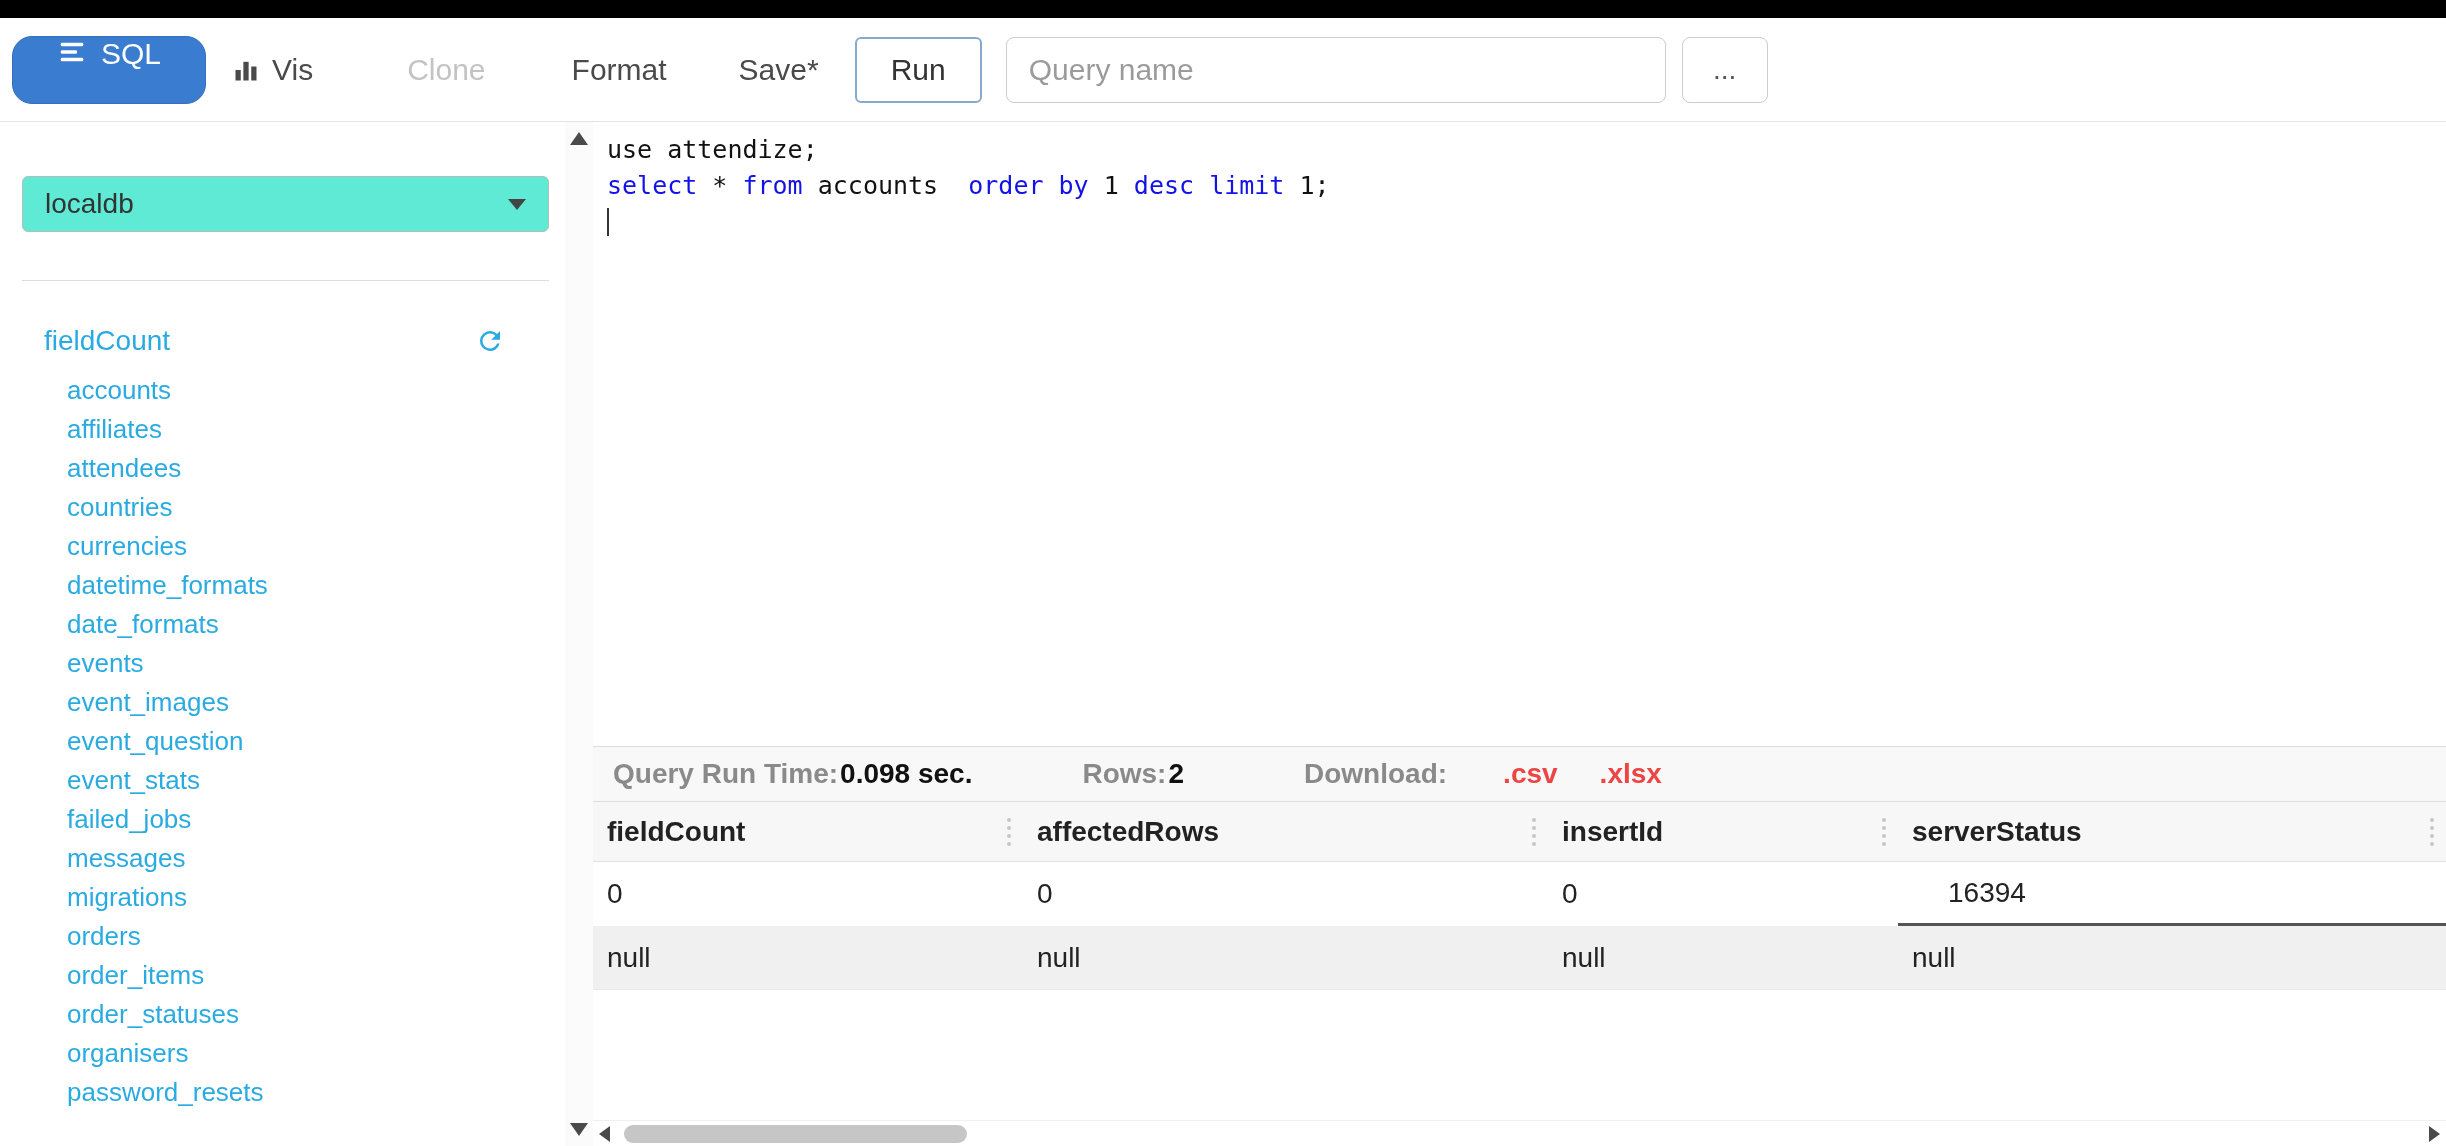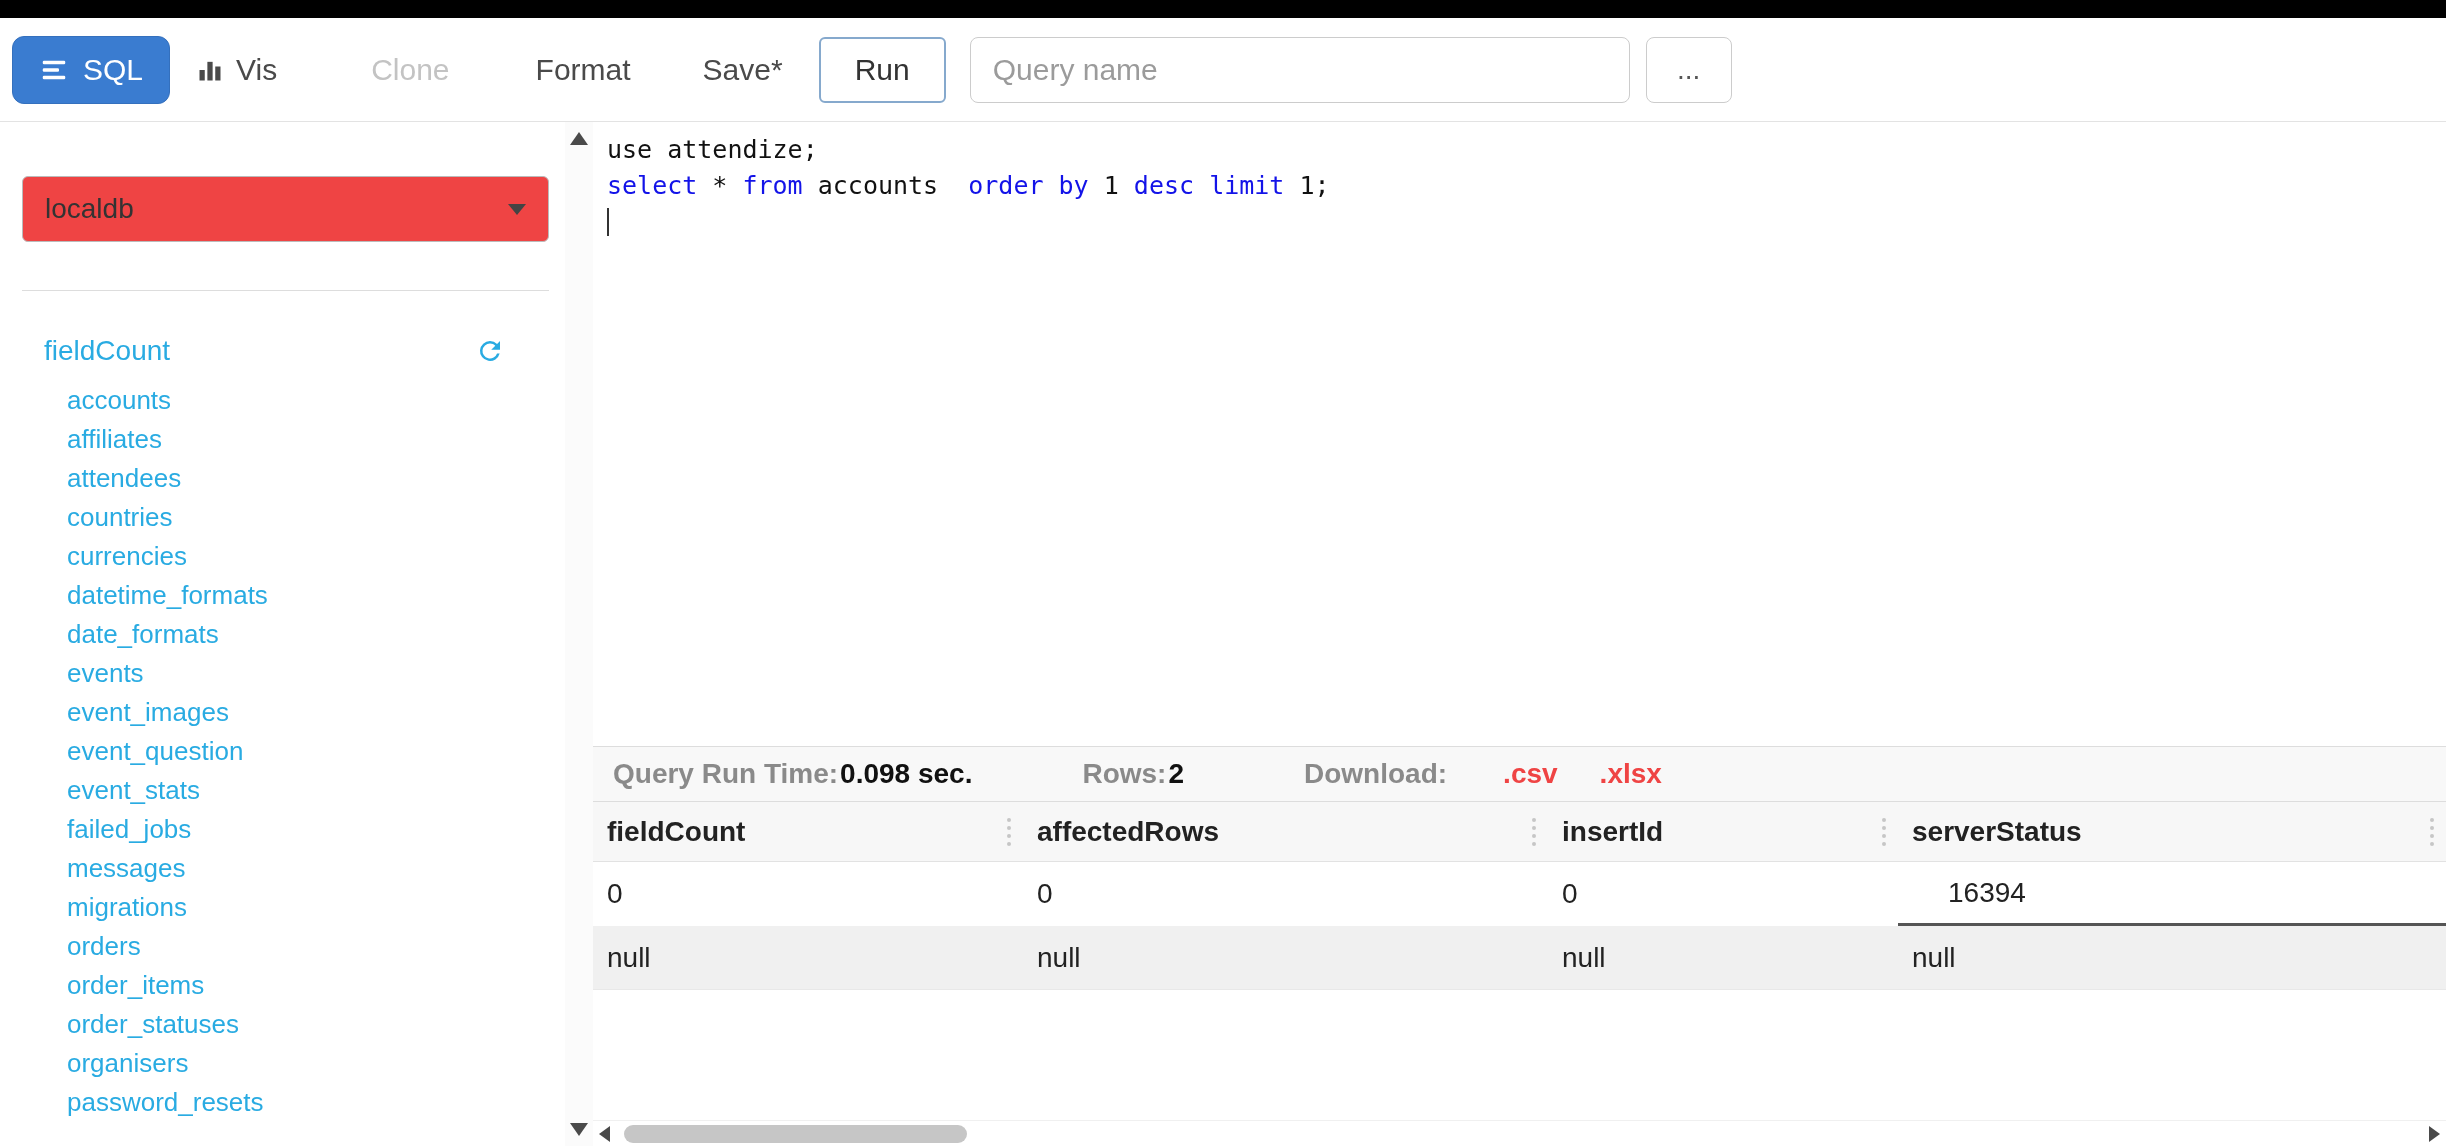--- a/index.html
+++ b/index.html
@@ -5,44 +5,44 @@
   * { margin:0; padding:0; box-sizing:border-box; }
   html,body { width:2446px; height:1146px; overflow:hidden; background:#fff;
               font-family:"Liberation Sans", sans-serif; }
 
   .top-strip { height:18px; background:#000; }
 
   
   .toolbar { height:104px; display:flex; align-items:center; background:#fff;
              border-bottom:1px solid #e3e3e3; padding-left:12px; }
   button { font-family:inherit; cursor:pointer; }
-  .btn-sql { display:flex; align-items:center; gap:14px; background:#3a7cd0; color:#fff;
-             height:68px; padding:0 26px; border:1px solid #3470bd; border-radius:12px; font-size:30px; }
+  .btn-sql { display:flex; gap:14px; background:#3a7cd0; color:#fff;
+             height:68px; padding:0 44px; border:1px solid #3470bd; border-radius:20px; font-size:30px; }
   .btn-vis { display:flex; align-items:center; gap:12px; color:#4a4a4a; font-size:30px;
              margin-left:26px; background:none; border:none; }
   .btn-text { background:none; border:none; font-size:30px; }
   .btn-clone { color:#c3c3c3; margin-left:94px; }
   .btn-format { color:#4a4a4a; margin-left:86px; }
   .btn-save { color:#4a4a4a; margin-left:72px; }
   .btn-run { margin-left:36px; height:66px; padding:0 34px; background:#fff;
              border:2px solid #86a9cd; border-radius:6px; font-size:30px; color:#333; }
   .query-name { margin-left:24px; width:660px; height:66px; border:1px solid #ccc;
                 border-radius:8px; font-size:30px; padding:0 22px; color:#555; }
   .query-name::placeholder { color:#9b9b9b; }
   .btn-more { margin-left:16px; width:86px; height:66px; border:1px solid #ccc;
               border-radius:8px; font-size:28px; color:#555; background:#fff; }
 
   
   .main { display:flex; height:1024px; position:relative; }
 
   
   .sidebar { width:565px; flex:none; overflow:hidden; }
-  .select-box { margin:54px 16px 0 22px; height:66px; border:1px solid #bbb; border-radius:6px;
+  .select-box { margin:54px 16px 0 22px; height:56px; border:1px solid #bbb; border-radius:6px;
                 display:flex; align-items:center; justify-content:space-between;
-                padding:0 22px; font-size:28px; color:#333; background:#ef4444; cursor:pointer; }
+                padding:0 22px; font-size:28px; color:#333; background:#5eead4; cursor:pointer; }
   .caret-down { width:0; height:0; border-left:9px solid transparent;
                 border-right:9px solid transparent; border-top:11px solid #444; }
   .sidebar-divider { border-top:1px solid #ddd; margin:48px 16px 0 22px; }
   .schema-row { margin:44px 60px 0 44px; display:flex; align-items:center; justify-content:space-between; }
   .schema-name { color:#29abe2; font-size:28px; cursor:pointer; }
   .refresh-btn { background:none; border:none; line-height:0; }
   .tables { list-style:none; margin-top:14px; }
   .tables li { height:39px; line-height:39px; padding-left:67px; font-size:26px;
                color:#29abe2; white-space:nowrap; overflow:hidden; cursor:pointer; }
 

